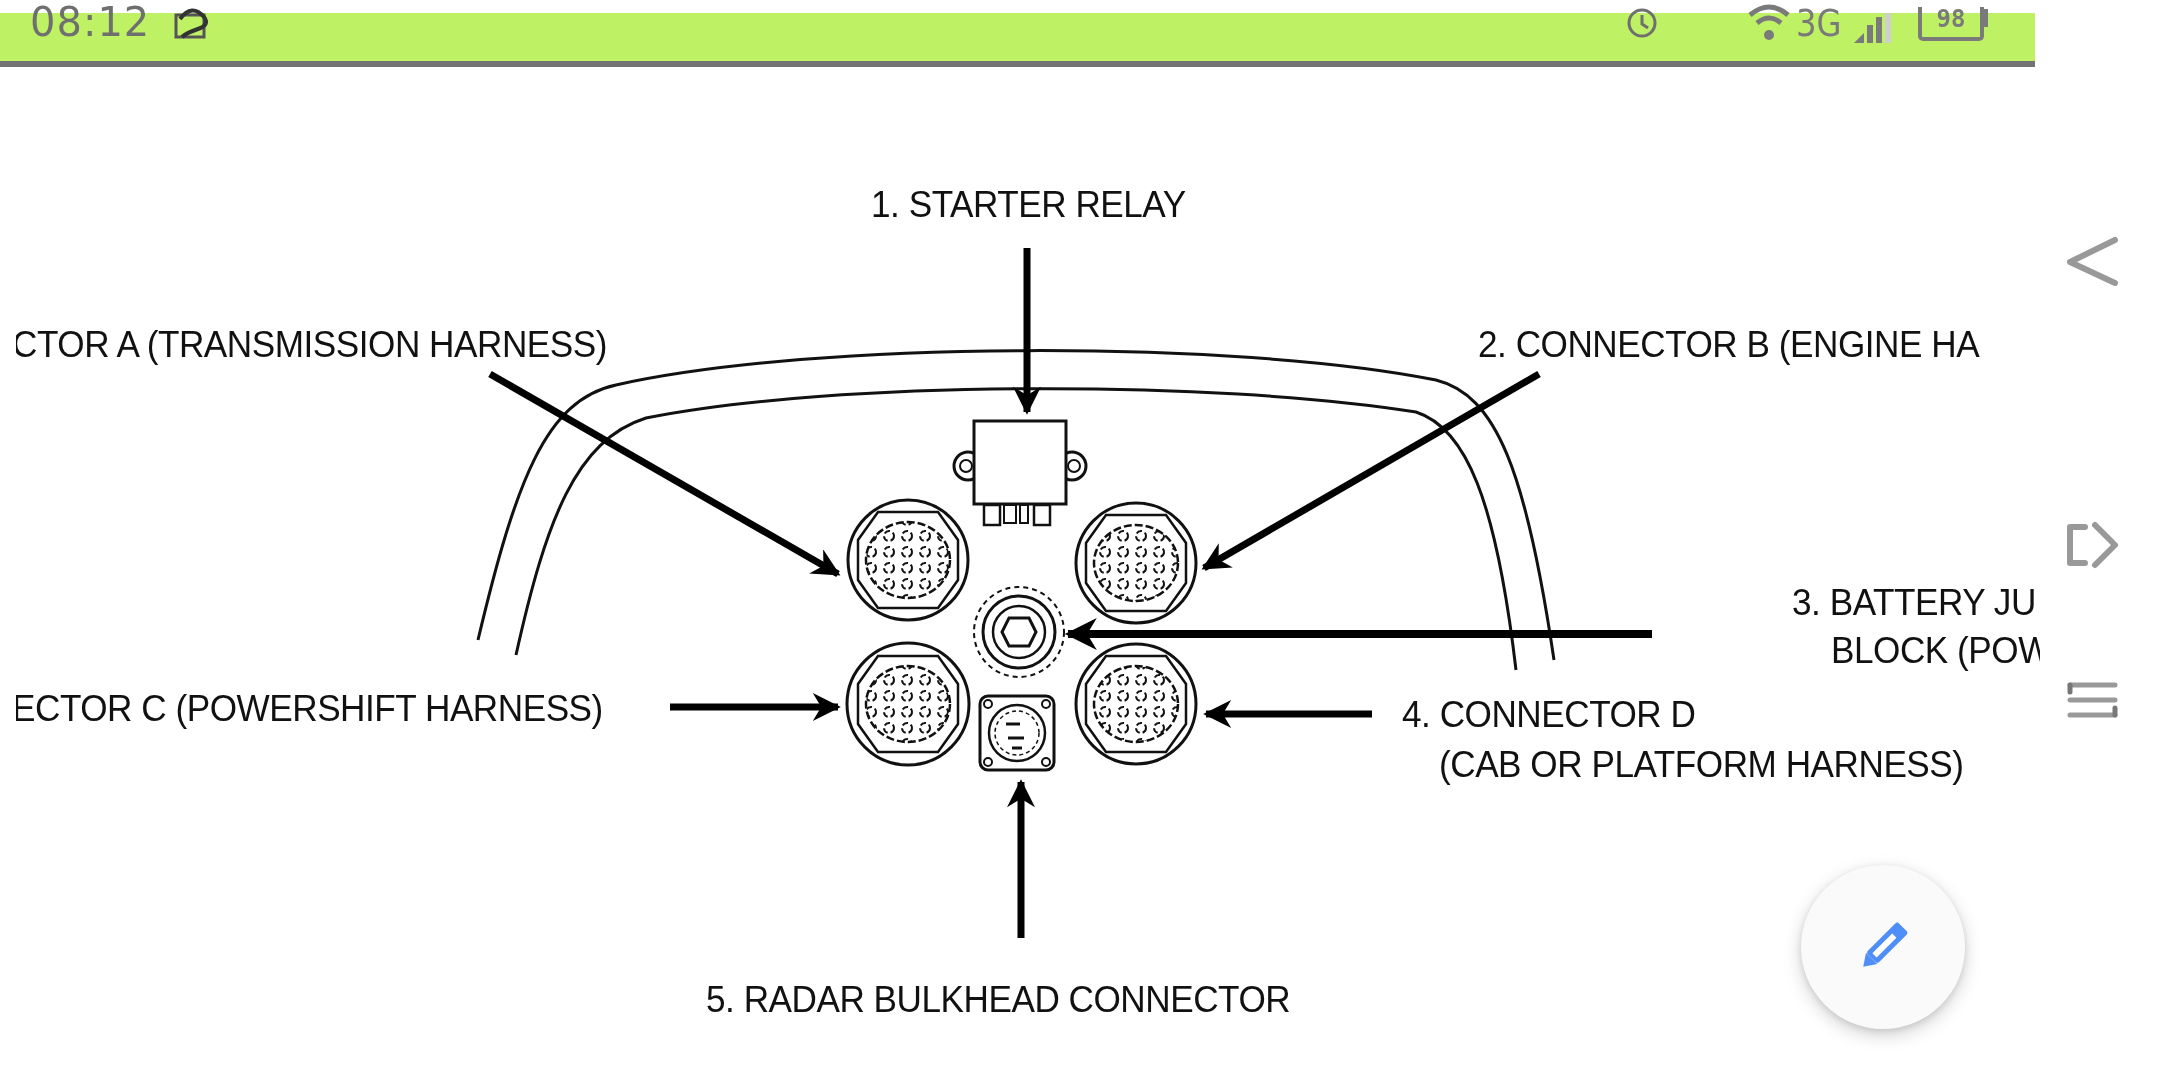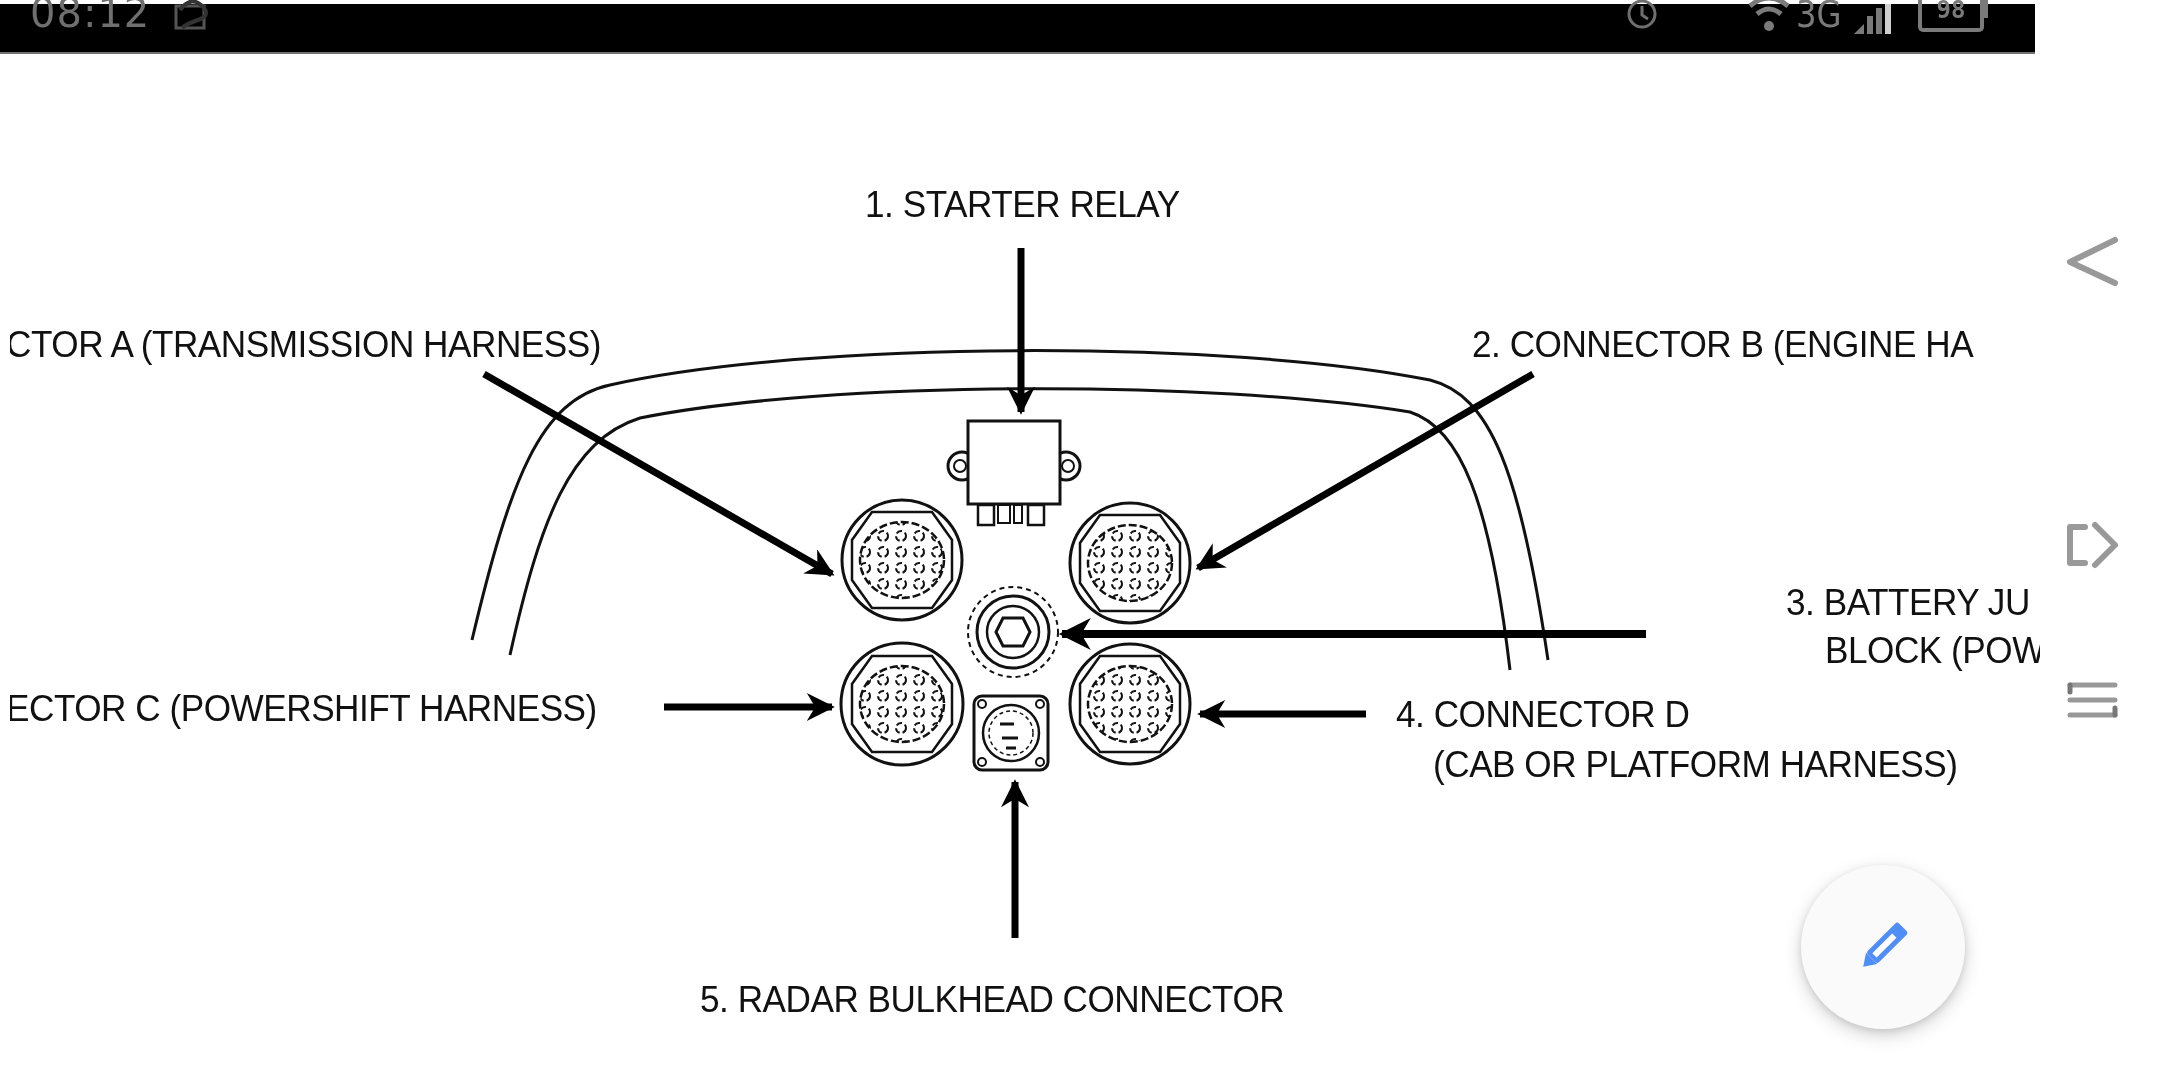--- a/index.html
+++ b/index.html
@@ -1,25 +1,25 @@
 <!DOCTYPE html>
 <html><head>
   <meta charset="utf-8">
   <style>
     html, body { margin:0; padding:0; }
     body { width:2160px; height:1080px; position:relative; overflow:hidden; background:#ffffff; font-family:"Liberation Sans", sans-serif; }
-    .statusbar { position:absolute; left:0; top:4px; width:2035px; height:48px; border-bottom:2px solid #737373; background:#000000; }
+    .statusbar { position:absolute; left:0; top:13px; width:2035px; height:48px; border-bottom:6px solid #737373; background:#bef264; }
     .sb-time { position:absolute; left:30px; top:-14px; font-size:40px; color:#6f6f6f; font-family:"DejaVu Sans", sans-serif; letter-spacing:1px; }
     .sb-icon { position:absolute; }
     .sb-3g { position:absolute; left:1796px; top:-12px; font-size:38px; color:#7a7a7a; font-family:"DejaVu Sans", sans-serif; transform:scaleX(0.85); transform-origin:left; }
     .sb-batt { position:absolute; left:1918px; top:-6px; width:58px; height:30px; border:4px solid #7a7a7a; border-top:none; border-radius:0 0 5px 5px; }
     .sb-batt-text { position:absolute; left:0; right:0; top:-2px; text-align:center; font-size:24px; font-weight:bold; color:#7a7a7a; font-family:"DejaVu Sans Mono", monospace; }
     .sb-batt-tip { position:absolute; left:1982px; top:-4px; width:6px; height:18px; background:#7a7a7a; }
 
-    .diagram { position:absolute; left:10px; top:50px; width:2035px; height:1030px; overflow:hidden; }
+    .diagram { position:absolute; left:16px; top:50px; width:2035px; height:1030px; overflow:hidden; }
     .diagram svg { position:absolute; left:0; top:-50px; }
     .lbl { position:absolute; white-space:nowrap; font-size:37px; color:#111; font-family:"Liberation Sans", sans-serif; letter-spacing:-0.5px; transform:scaleX(0.95); transform-origin:left; }
 
     .navbar { position:absolute; left:2040px; top:0; width:120px; height:1080px; background:#fff; }
     .nav-btn { position:absolute; left:10px; width:100px; height:100px; display:block; cursor:pointer; }
 
     .fab { position:absolute; left:1801px; top:865px; width:164px; height:164px; border-radius:50%; background:#fafafa; box-shadow:0 6px 18px rgba(0,0,0,0.18), 0 2px 6px rgba(0,0,0,0.10); cursor:pointer; }
     .fab svg { position:absolute; left:50px; top:50px; }
   </style>
 </head>

